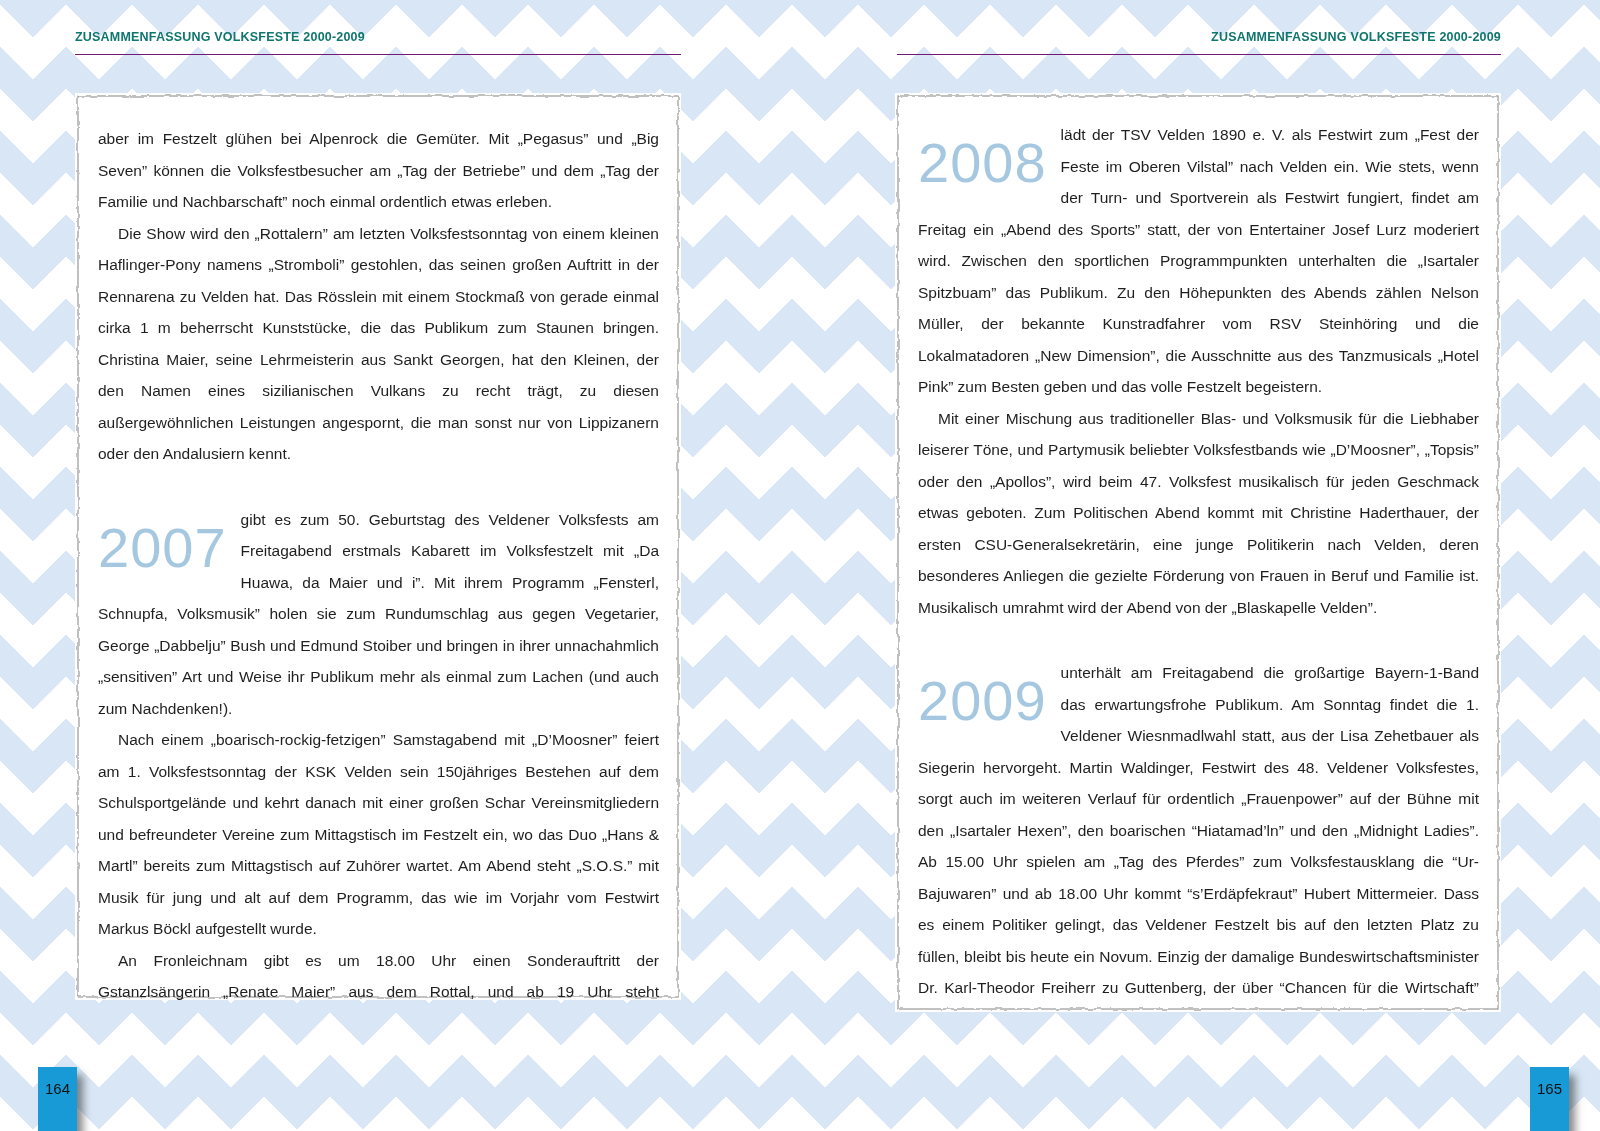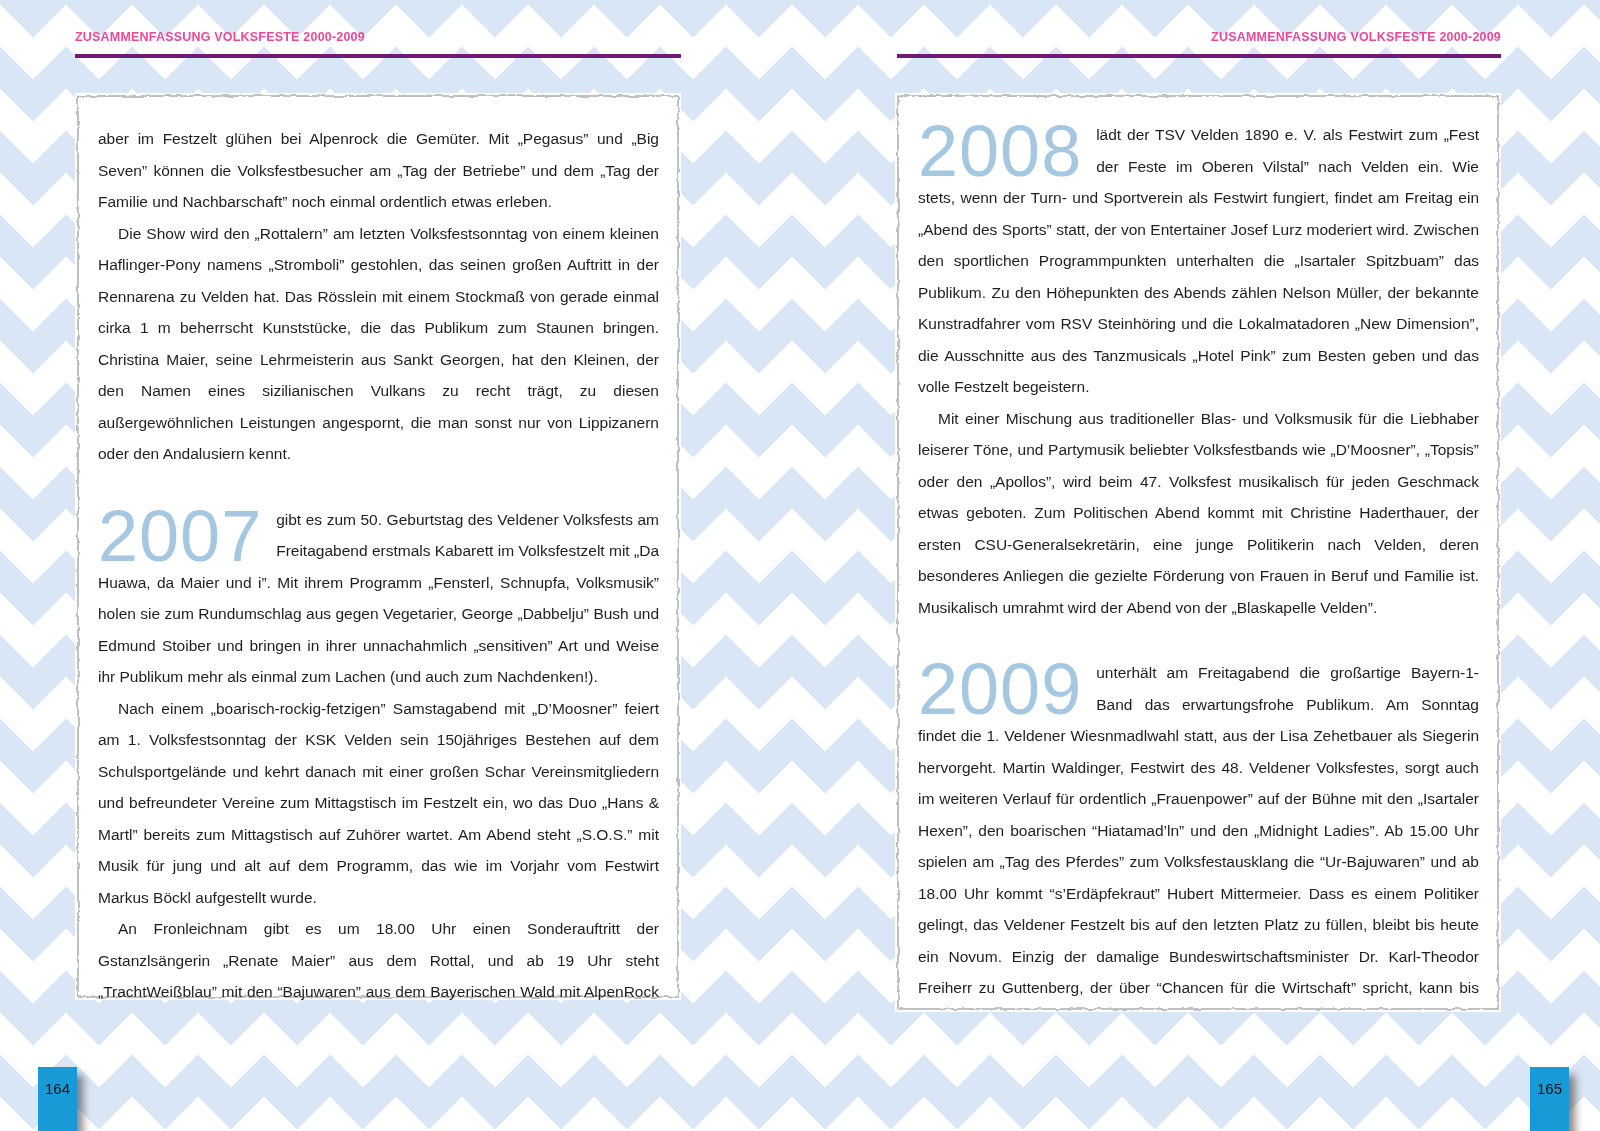--- a/index.html
+++ b/index.html
@@ -11,22 +11,22 @@
       linear-gradient(135deg,#d8e6f5 25%,transparent 25%),
       linear-gradient(225deg,#d8e6f5 25%,transparent 25%),
       linear-gradient(45deg,#d8e6f5 25%,transparent 25%),
       linear-gradient(315deg,#d8e6f5 25%,transparent 25%);
     background-position:-33px 0,-33px 0,0 0,0 0;
     background-size:66px 84px;
     background-repeat:repeat;
   }
   .running-head{
     position:absolute;top:30px;height:24px;
-    font-size:12.5px;font-weight:700;letter-spacing:.2px;color:#ec4899;
-    border-bottom:4px solid #701a75;
+    font-size:12.5px;font-weight:700;letter-spacing:.2px;color:#0f766e;
+    border-bottom:1px solid #701a75;
   }
   .running-head.left{left:75px;width:606px;text-align:left;}
   .running-head.right{left:897px;width:604px;text-align:right;}
 
   .panel{
     position:absolute;background:#ffffff;
   }
   .panel.left{left:75px;top:93px;width:606px;height:907px;}
   .panel.right{left:895px;top:93px;width:606px;height:919px;}
 
@@ -42,23 +42,23 @@
     font-size:15.5px;line-height:31.5px;color:#1f1f1f;
     text-align:justify;
   }
   .panel.right .panel-content{padding-top:26px;}
   p.para{margin:0;}
   p.para.indent{text-indent:20px;}
   .year-block{margin-top:34px;text-align:justify;}
   .year-block.first{margin-top:0;}
   .year{
     float:left;
-    font-size:72px;line-height:60px;height:60px;
+    font-size:56px;line-height:60px;height:60px;
     color:#a5c8e0;letter-spacing:1px;
-    margin:2px 14px 0 0;
+    margin:14px 14px 0 0;
   }
   .page-badge{
     position:absolute;top:1067px;width:39px;height:80px;
     background:#189ad6;
     box-shadow:8px 6px 8px -2px rgba(40,40,40,.55);
     color:#101010;font-size:15px;text-align:center;
     padding-top:0;line-height:44px;
   }
   .page-badge.left{left:38px;}
   .page-badge.right{left:1530px;}

